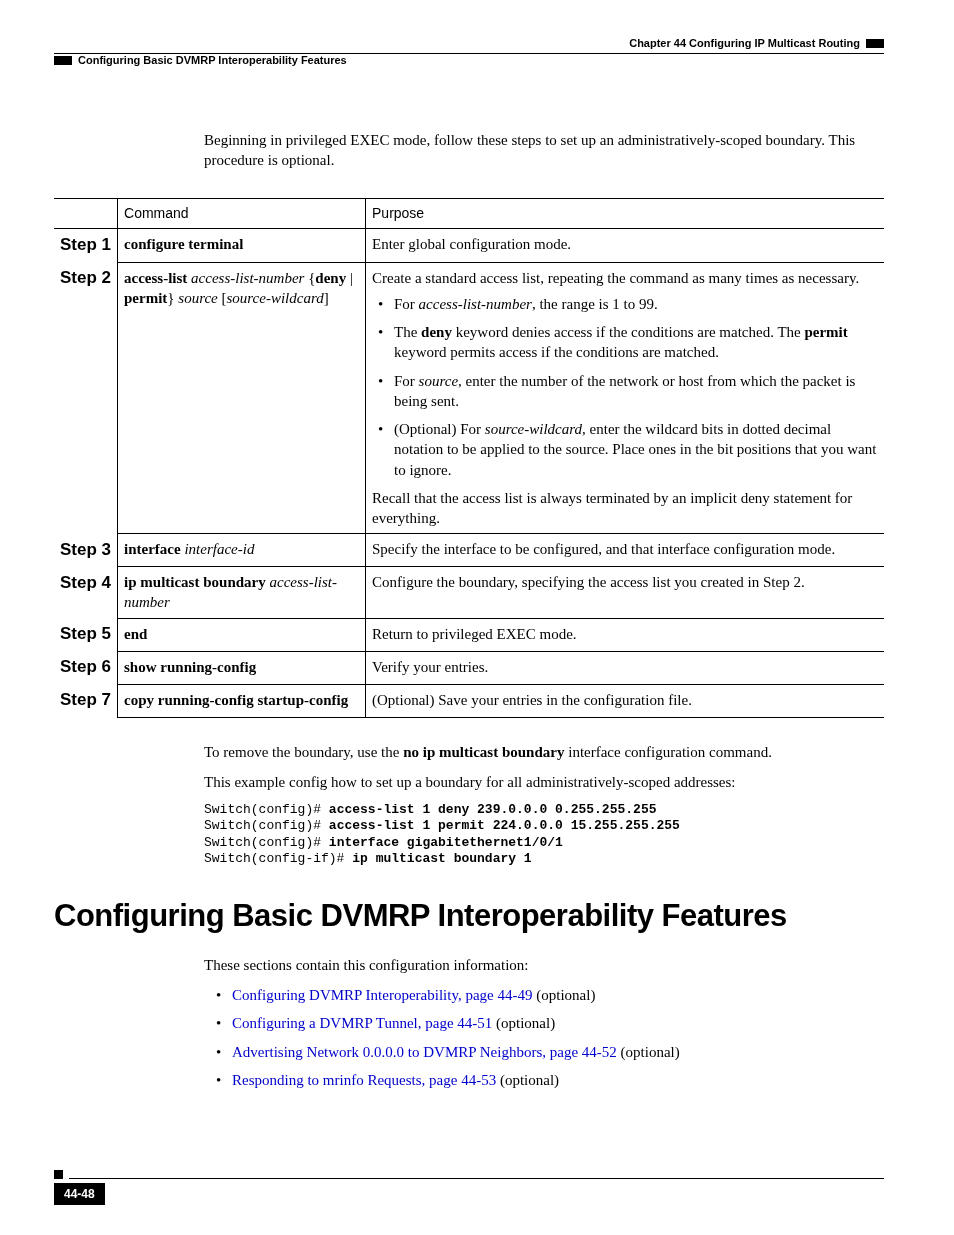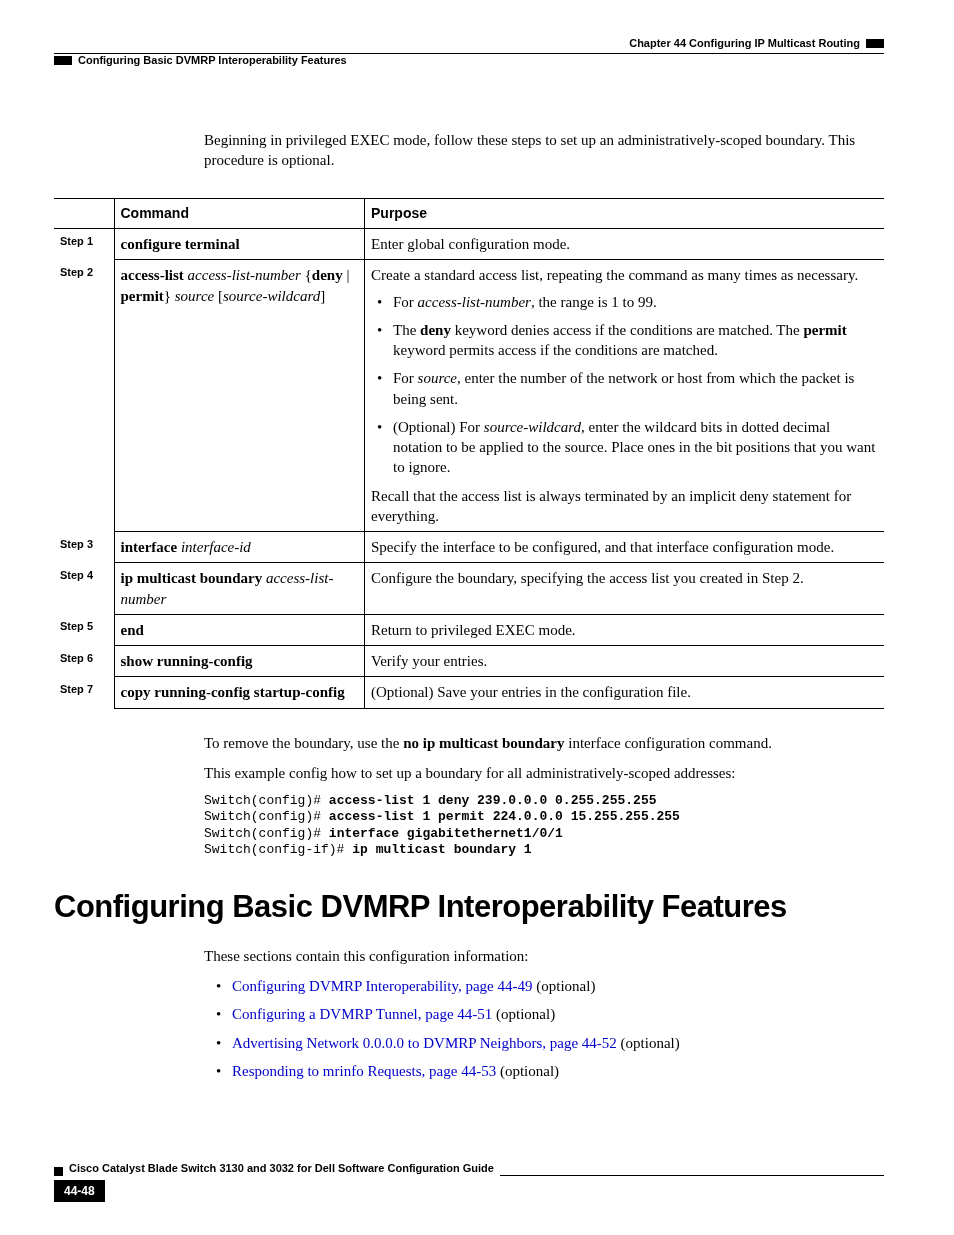--- a/index.html
+++ b/index.html
@@ -15,25 +15,25 @@
     }
     .hdr { display: flex; justify-content: space-between; align-items: flex-end; font-family: Arial, Helvetica, sans-serif; font-size: 11px; font-weight: bold; }
     .hdr-left { display: flex; align-items: center; gap: 6px; }
     .hdr-right { display: flex; align-items: center; gap: 6px; }
     .bar-thick { width: 18px; height: 9px; background: #000; }
     .hdr-line { height: 1px; background: #000; margin-top: 2px; }
     .section-label { font-family: Arial, Helvetica, sans-serif; font-size: 11px; font-weight: bold; }
     .chapter-label { font-family: Arial, Helvetica, sans-serif; font-size: 11px; font-weight: bold; }
     .intro { margin: 62px 0 28px 150px; }
     table.steps { width: 100%; border-collapse: collapse; margin-bottom: 24px; }
-    table.steps th { font-family: Arial, Helvetica, sans-serif; font-weight: bold; font-size: 14px; text-align: left; padding: 5px 6px; border-top: 1.5px solid #000; border-bottom: 1px solid #000; }
+    table.steps th { font-family: Arial, Helvetica, sans-serif; font-weight: normal; font-size: 14px; text-align: left; padding: 5px 6px; border-top: 1.5px solid #000; border-bottom: 1px solid #000; }
     table.steps th:nth-child(2) { border-left: 1px solid #000; }
     table.steps th:nth-child(3) { border-left: 1px solid #000; }
     table.steps td { vertical-align: top; padding: 5px 6px; border-bottom: 1px solid #000; }
-    table.steps td.step { font-family: Arial, Helvetica, sans-serif; font-weight: bold; font-size: 11px; white-space: nowrap; border-bottom: none; }
+    table.steps td.step { font-family: Arial, Helvetica, sans-serif; font-weight: bold; font-size: 17px; white-space: nowrap; border-bottom: none; }
     table.steps td.cmd { border-left: 1px solid #000; }
     table.steps td.purpose { border-left: 1px solid #000; }
     table.steps tr:last-child td { border-bottom: 1.5px solid #000; }
     table.steps tr:last-child td.step { border-bottom: none; }
     .b { font-weight: bold; }
     .i { font-style: italic; }
     ul.bullets { list-style: none; margin: 6px 0 0 0; padding-left: 0; font-family: Liberation Serif, serif; }
     ul.bullets li { position: relative; padding-left: 22px; margin-bottom: 8px; }
     ul.bullets li::before { content: "•"; position: absolute; left: 6px; }
     .after-table { margin-left: 150px; }
@@ -143,20 +143,19 @@
     <li><span class="link">Configuring DVMRP Interoperability, page 44-49</span><span> (optional)</span></li>
     <li><span class="link">Configuring a DVMRP Tunnel, page 44-51</span><span> (optional)</span></li>
     <li><span class="link">Advertising Network 0.0.0.0 to DVMRP Neighbors, page 44-52</span><span> (optional)</span></li>
     <li><span class="link">Responding to mrinfo Requests, page 44-53</span><span> (optional)</span></li>
   </ul>
 </div>
 
 <div class="footer">
   <div class="footer-top">
     <span class="sqsm"></span>
-    <span>Cisco Catalyst Blade Switch 3130 and 3032 for Dell Software Configuration Guide</span>
     <span class="rule"></span>
   </div>
   <div class="footer-bot">
     <span class="page-badge">44-48</span>
 
   </div>
 </div>
 
 </body></html>

